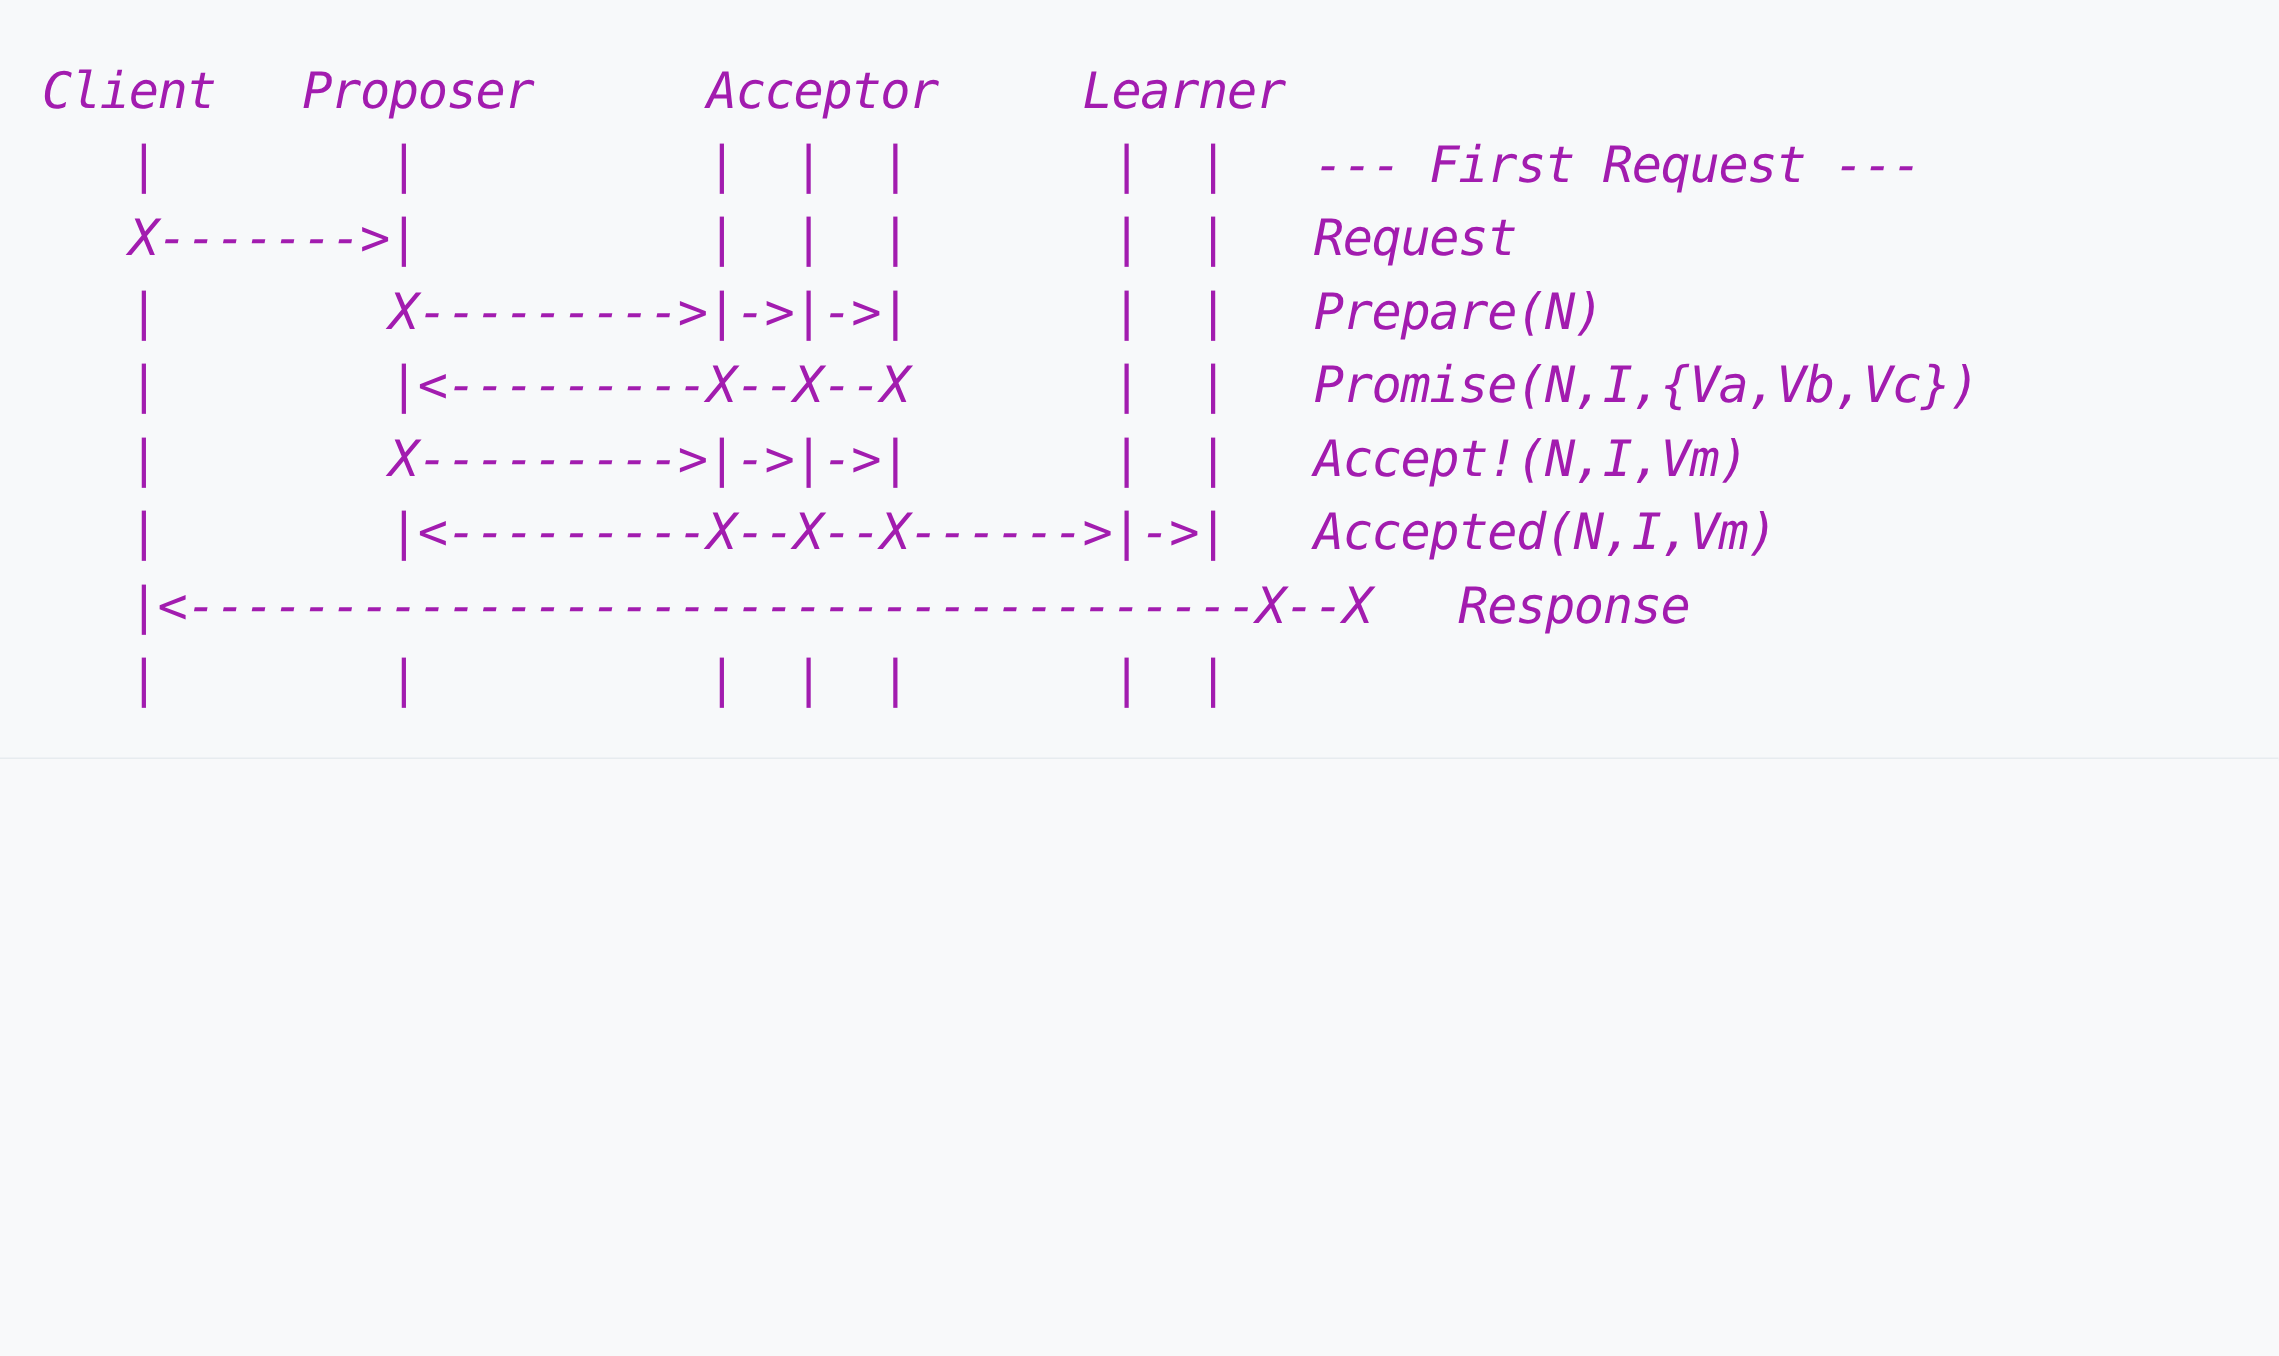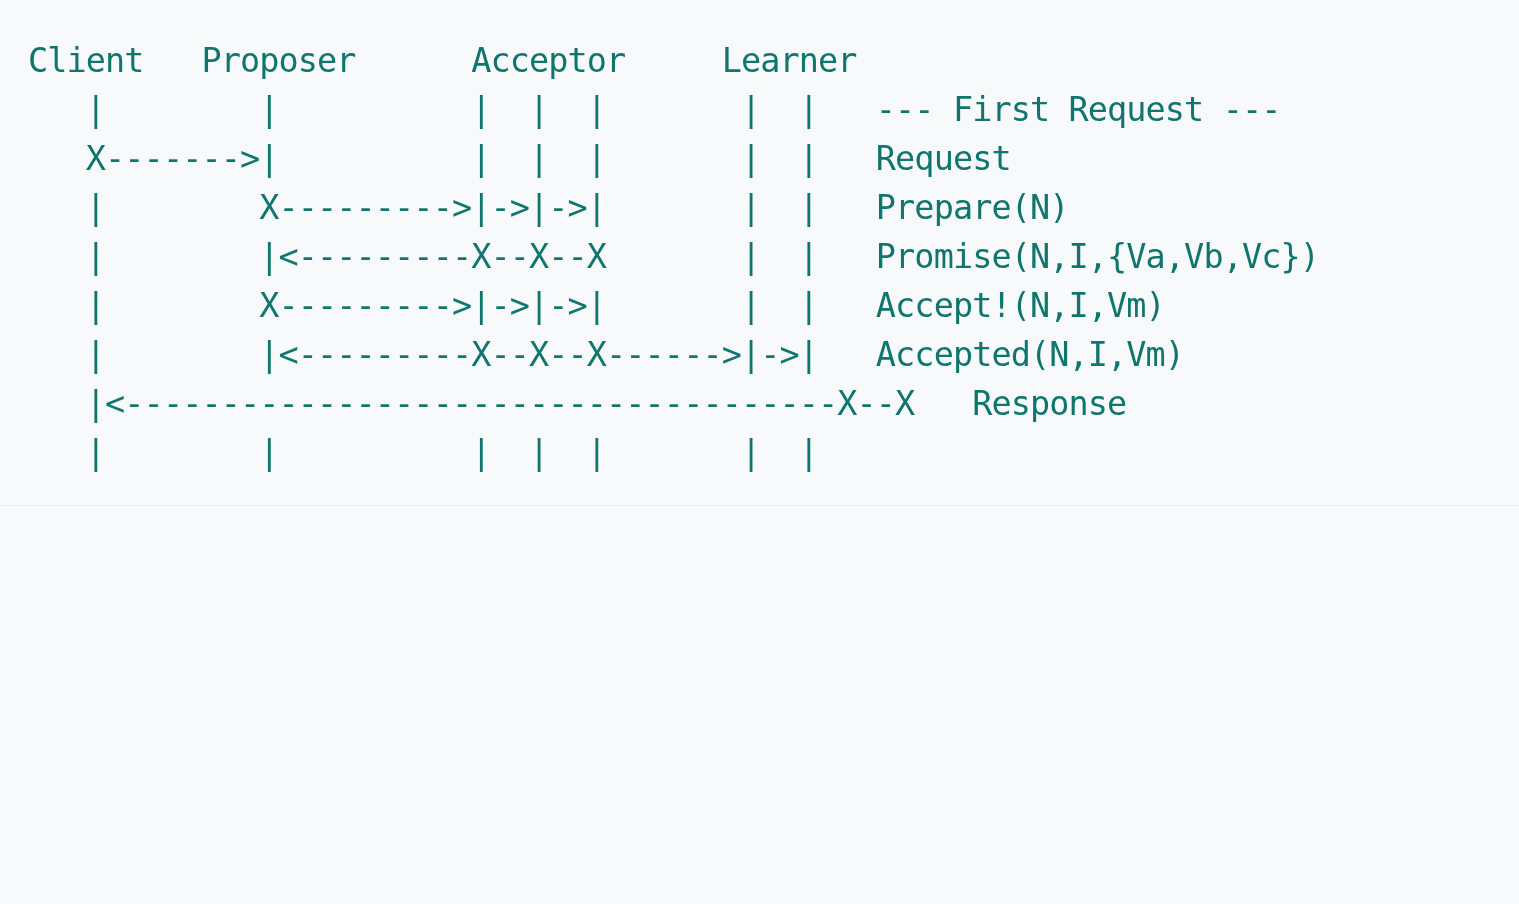--- a/index.html
+++ b/index.html
@@ -60,21 +60,21 @@
     left: 28px;
     top: 36px;
   }
 </style>
 </head>
 <body>
 
 <div id="page">
 
   <div class="section" id="section-first" style="background: rgb(247, 249, 250);">
-    <pre class="ascii" id="ascii-first" style="color: #0f766e;">Client   Proposer      Acceptor     Learner
+    <pre class="ascii" id="ascii-first" style="color: #a21caf; font-style: italic;">Client   Proposer      Acceptor     Learner
    |        |          |  |  |       |  |   --- First Request ---
    X-------&gt;|          |  |  |       |  |   Request
    |        X---------&gt;|-&gt;|-&gt;|       |  |   Prepare(N)
    |        |&lt;---------X--X--X       |  |   Promise(N,I,{Va,Vb,Vc})
    |        X---------&gt;|-&gt;|-&gt;|       |  |   Accept!(N,I,Vm)
    |        |&lt;---------X--X--X------&gt;|-&gt;|   Accepted(N,I,Vm)
    |&lt;-------------------------------------X--X   Response
    |        |          |  |  |       |  |</pre>
   </div>
 

